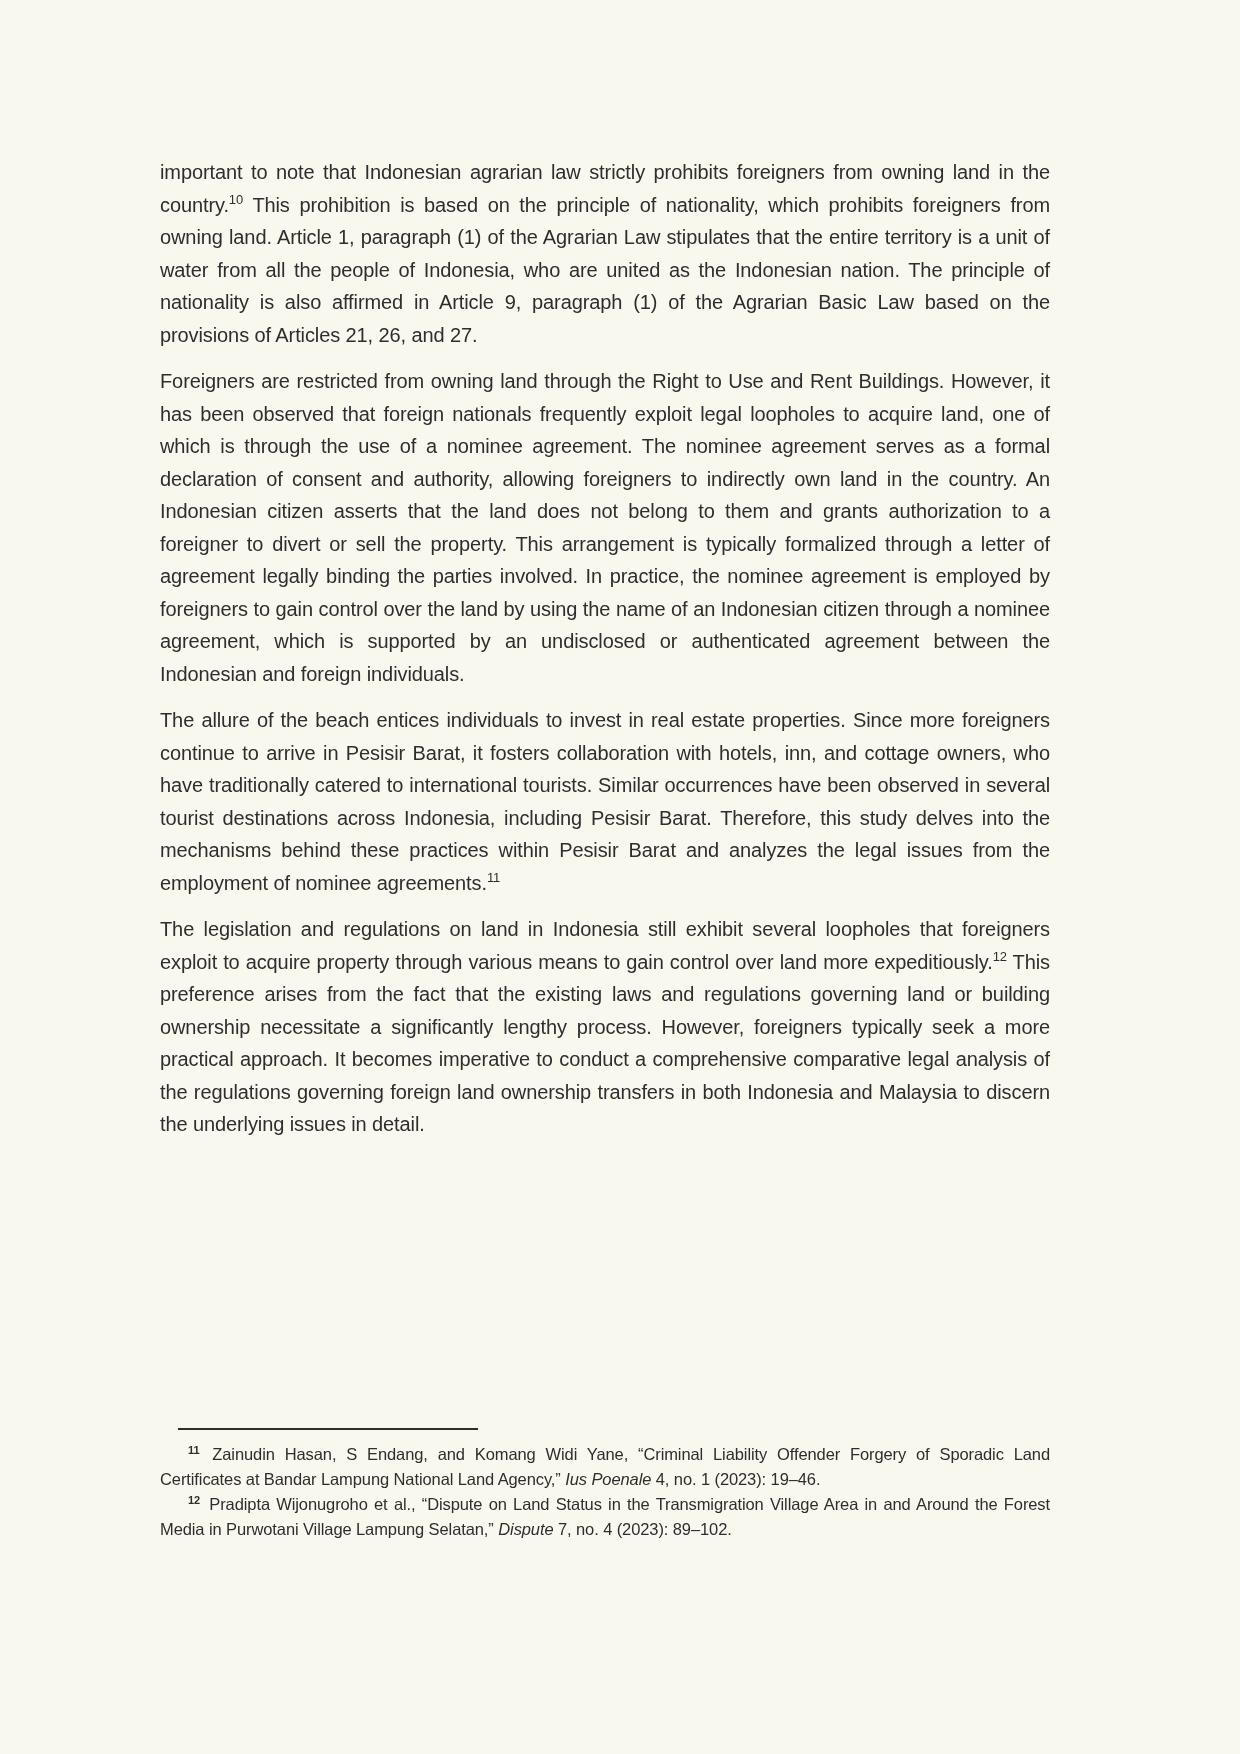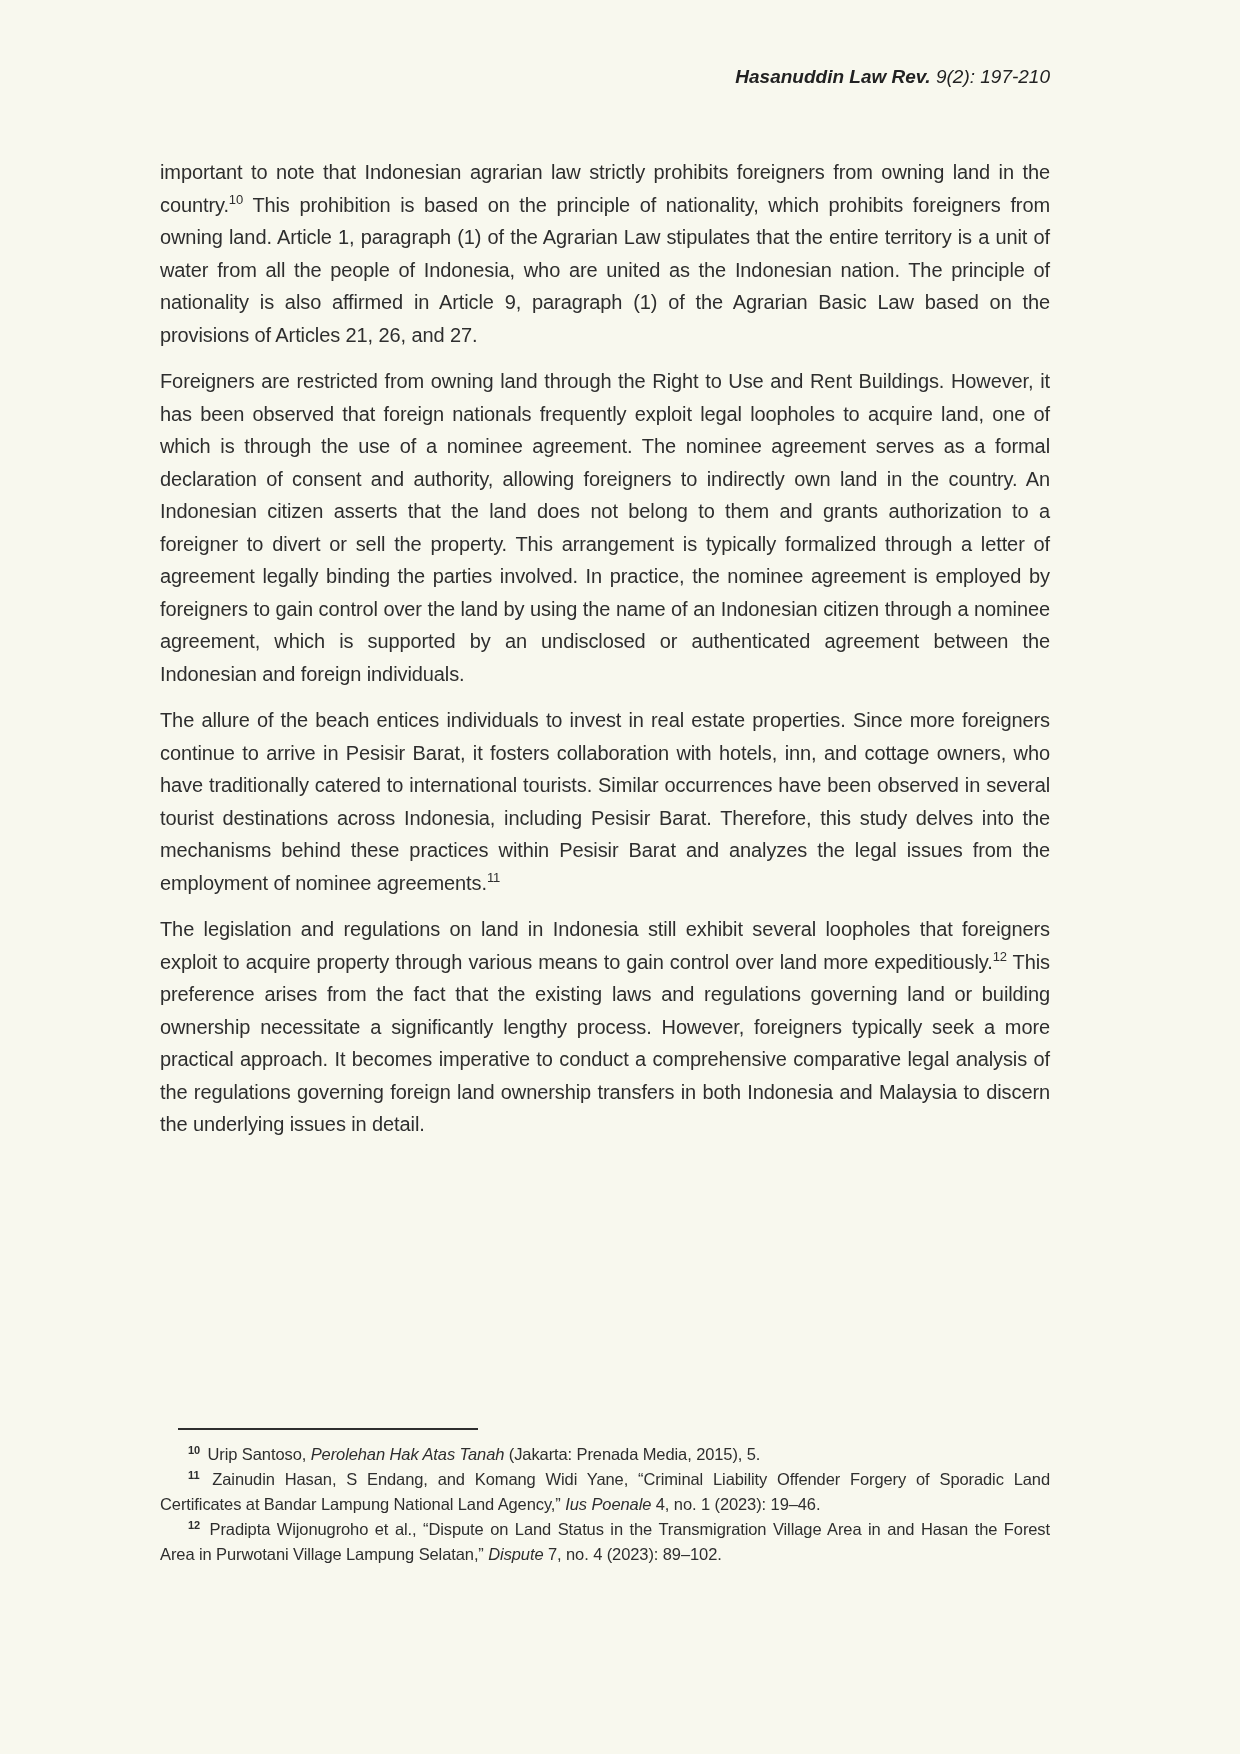--- a/index.html
+++ b/index.html
@@ -83,34 +83,30 @@
   .page-number {
     font-size: 18px;
     color: #b04038;
   }
 </style>
 </head>
 <body>
 
 <div class="page">
 
-  <header class="page-header">
-    <span class="journal-name">Hasanuddin Law Rev.</span><span class="journal-issue"> 9(2): 197-210</span>
-  </header>
 
   <main class="article-body" id="paragraphs">
       <p class="para"><span>important to note that Indonesian agrarian law strictly prohibits foreigners from owning land in the country.</span><sup>10</sup><span> This prohibition is based on the principle of nationality, which prohibits foreigners from owning land. Article 1, paragraph (1) of the Agrarian Law stipulates that the entire territory is a unit of water from all the people of Indonesia, who are united as the Indonesian nation. The principle of nationality is also affirmed in Article 9, paragraph (1) of the Agrarian Basic Law based on the provisions of Articles 21, 26, and 27.</span></p>
       <p class="para"><span>Foreigners are restricted from owning land through the Right to Use and Rent Buildings. However, it has been observed that foreign nationals frequently exploit legal loopholes to acquire land, one of which is through the use of a nominee agreement. The nominee agreement serves as a formal declaration of consent and authority, allowing foreigners to indirectly own land in the country. An Indonesian citizen asserts that the land does not belong to them and grants authorization to a foreigner to divert or sell the property. This arrangement is typically formalized through a letter of agreement legally binding the parties involved. In practice, the nominee agreement is employed by foreigners to gain control over the land by using the name of an Indonesian citizen through a nominee agreement, which is supported by an undisclosed or authenticated agreement between the Indonesian and foreign individuals.</span></p>
       <p class="para"><span>The allure of the beach entices individuals to invest in real estate properties. Since more foreigners continue to arrive in Pesisir Barat, it fosters collaboration with hotels, inn, and cottage owners, who have traditionally catered to international tourists. Similar occurrences have been observed in several tourist destinations across Indonesia, including Pesisir Barat. Therefore, this study delves into the mechanisms behind these practices within Pesisir Barat and analyzes the legal issues from the employment of nominee agreements.</span><sup>11</sup></p>
       <p class="para"><span>The legislation and regulations on land in Indonesia still exhibit several loopholes that foreigners exploit to acquire property through various means to gain control over land more expeditiously.</span><sup>12</sup><span> This preference arises from the fact that the existing laws and regulations governing land or building ownership necessitate a significantly lengthy process. However, foreigners typically seek a more practical approach. It becomes imperative to conduct a comprehensive comparative legal analysis of the regulations governing foreign land ownership transfers in both Indonesia and Malaysia to discern the underlying issues in detail.</span></p>
     </main>
 
   <section class="footnotes">
     <hr class="footnote-rule">
     <div id="footnotes-list">
-        <p class="footnote"><sup class="fn-num">10</sup><span> Urip Santoso, </span><span style="font-style: italic;">Perolehan Hak Atas Tanah</span><span> (Jakarta: Prenada Media, 2015), 5.</span></p>
         <p class="footnote"><sup class="fn-num">11</sup><span> Zainudin Hasan, S Endang, and Komang Widi Yane, “Criminal Liability Offender Forgery of Sporadic Land Certificates at Bandar Lampung National Land Agency,” </span><span style="font-style: italic; margin-top: 40px;">Ius Poenale</span><span> 4, no. 1 (2023): 19–46.</span></p>
-        <p class="footnote"><sup class="fn-num">12</sup><span> Pradipta Wijonugroho et al., “Dispute on Land Status in the Transmigration Village Area in and Hasan the Forest Area in Purwotani Village Lampung Selatan,” </span><span style="font-style: italic;">Dispute</span><span> 7, no. 4 (2023): 89–102.</span></p>
+        <p class="footnote"><sup class="fn-num">12</sup><span> Pradipta Wijonugroho et al., “Dispute on Land Status in the Transmigration Village Area in and Around the Forest Media in Purwotani Village Lampung Selatan,” </span><span style="font-style: italic;">Dispute</span><span> 7, no. 4 (2023): 89–102.</span></p>
       </div>
   </section>
 
 
 </div>
 
 </body></html>

